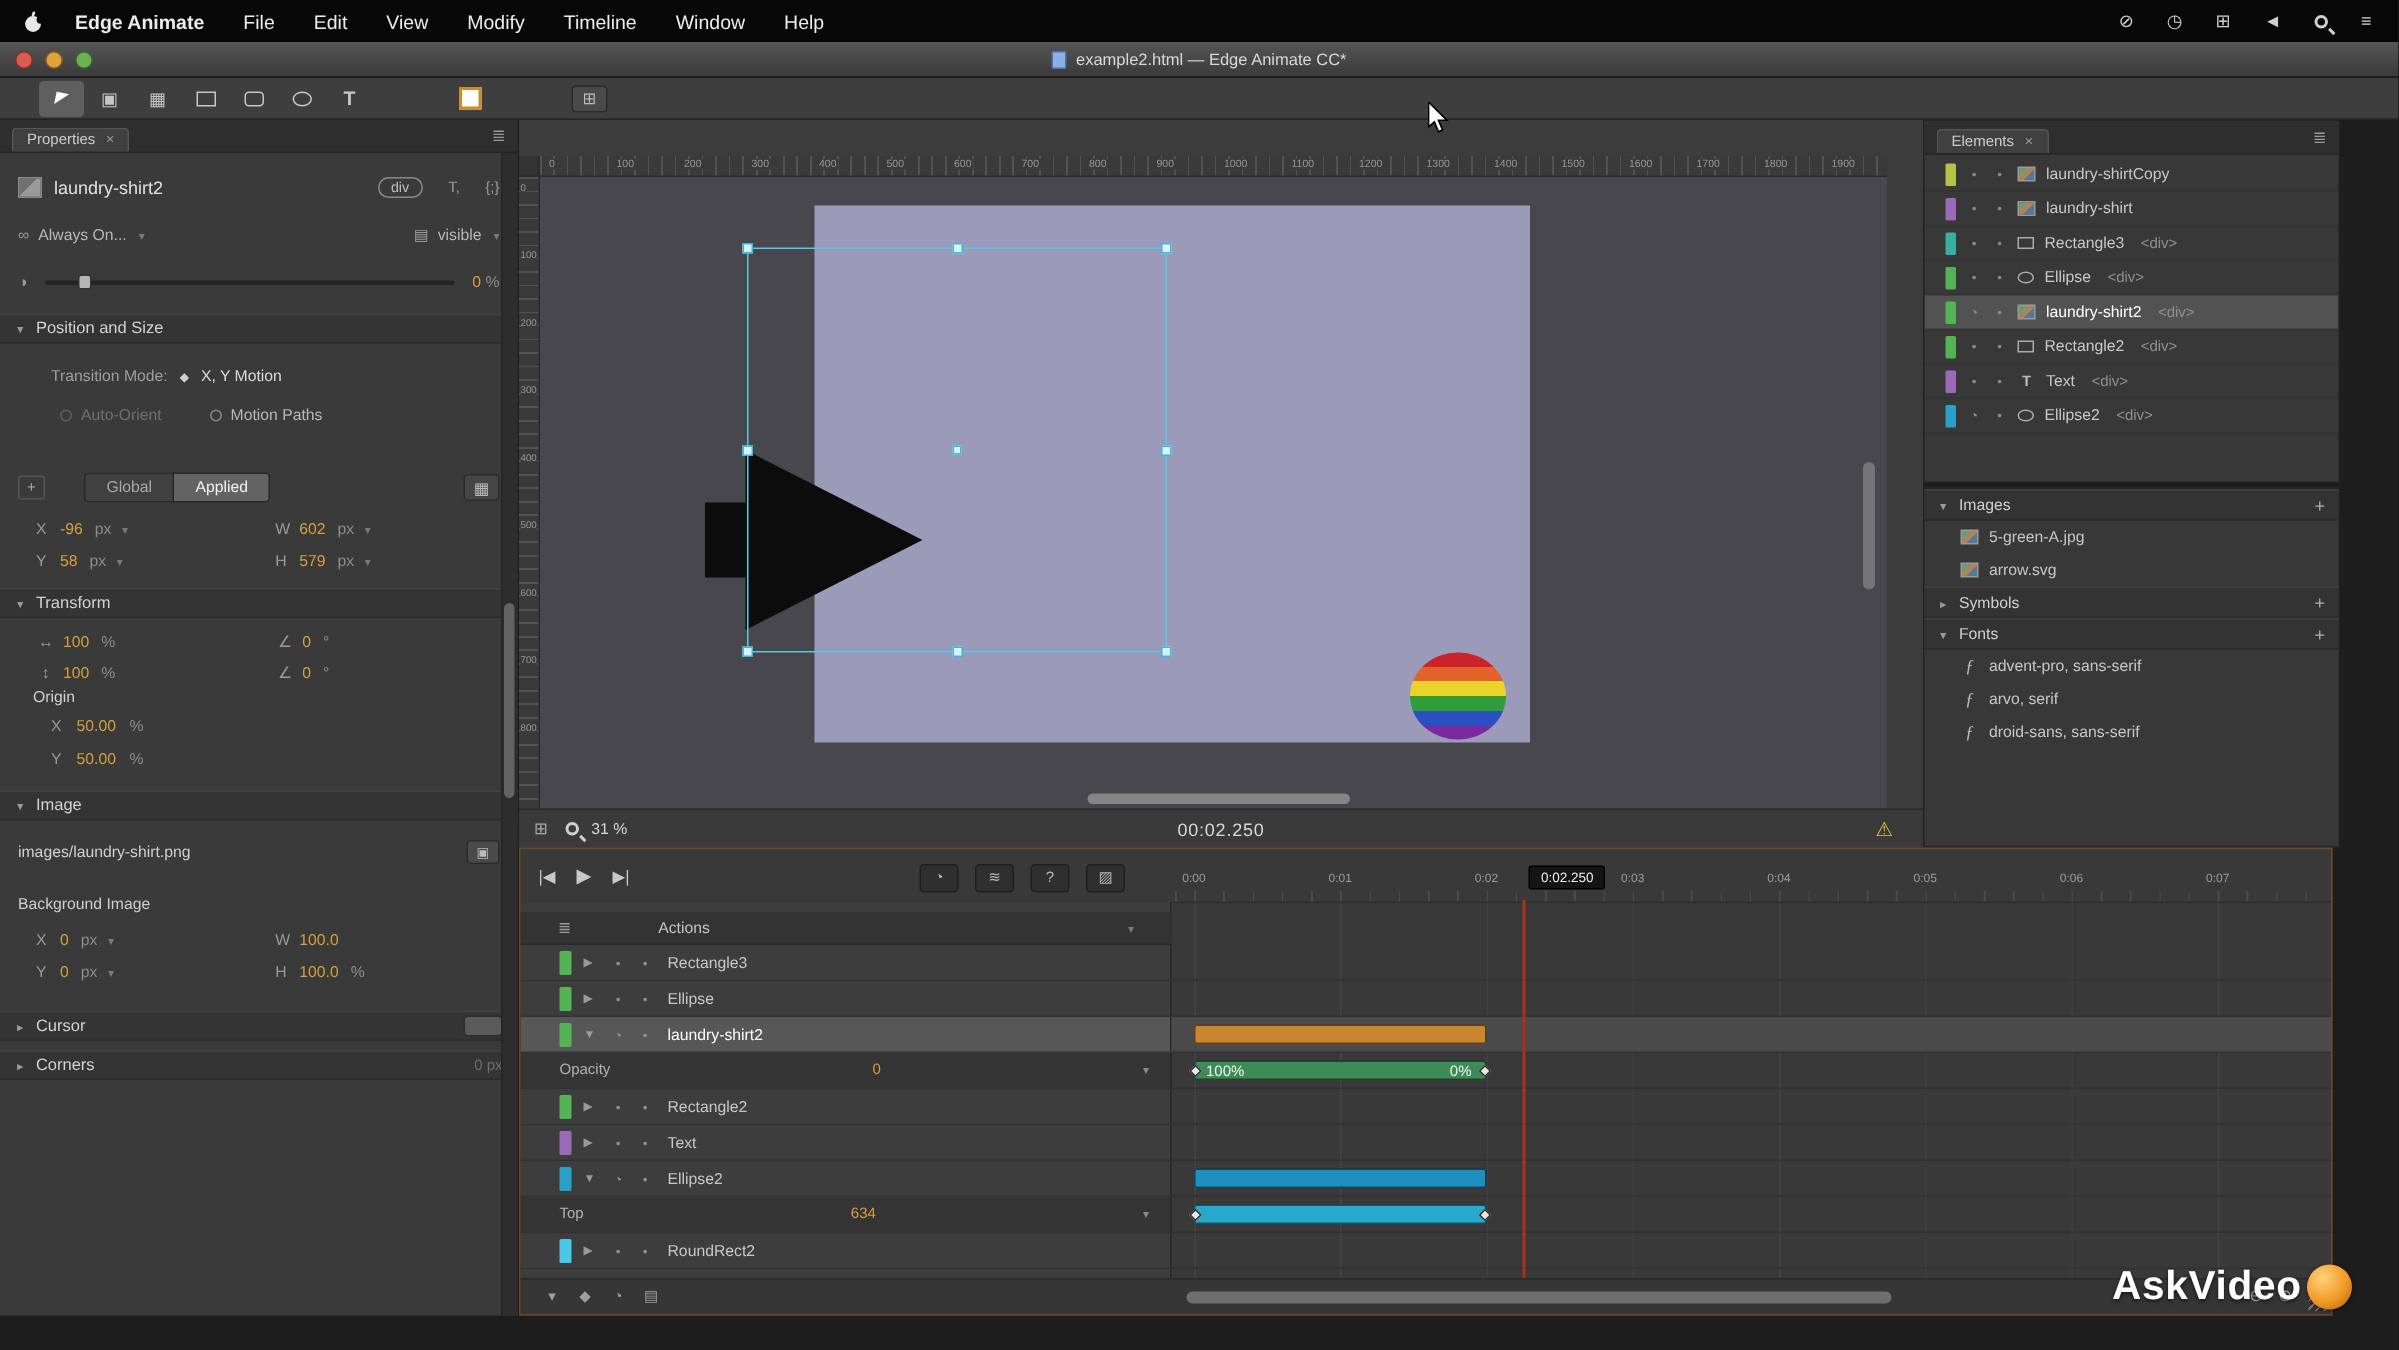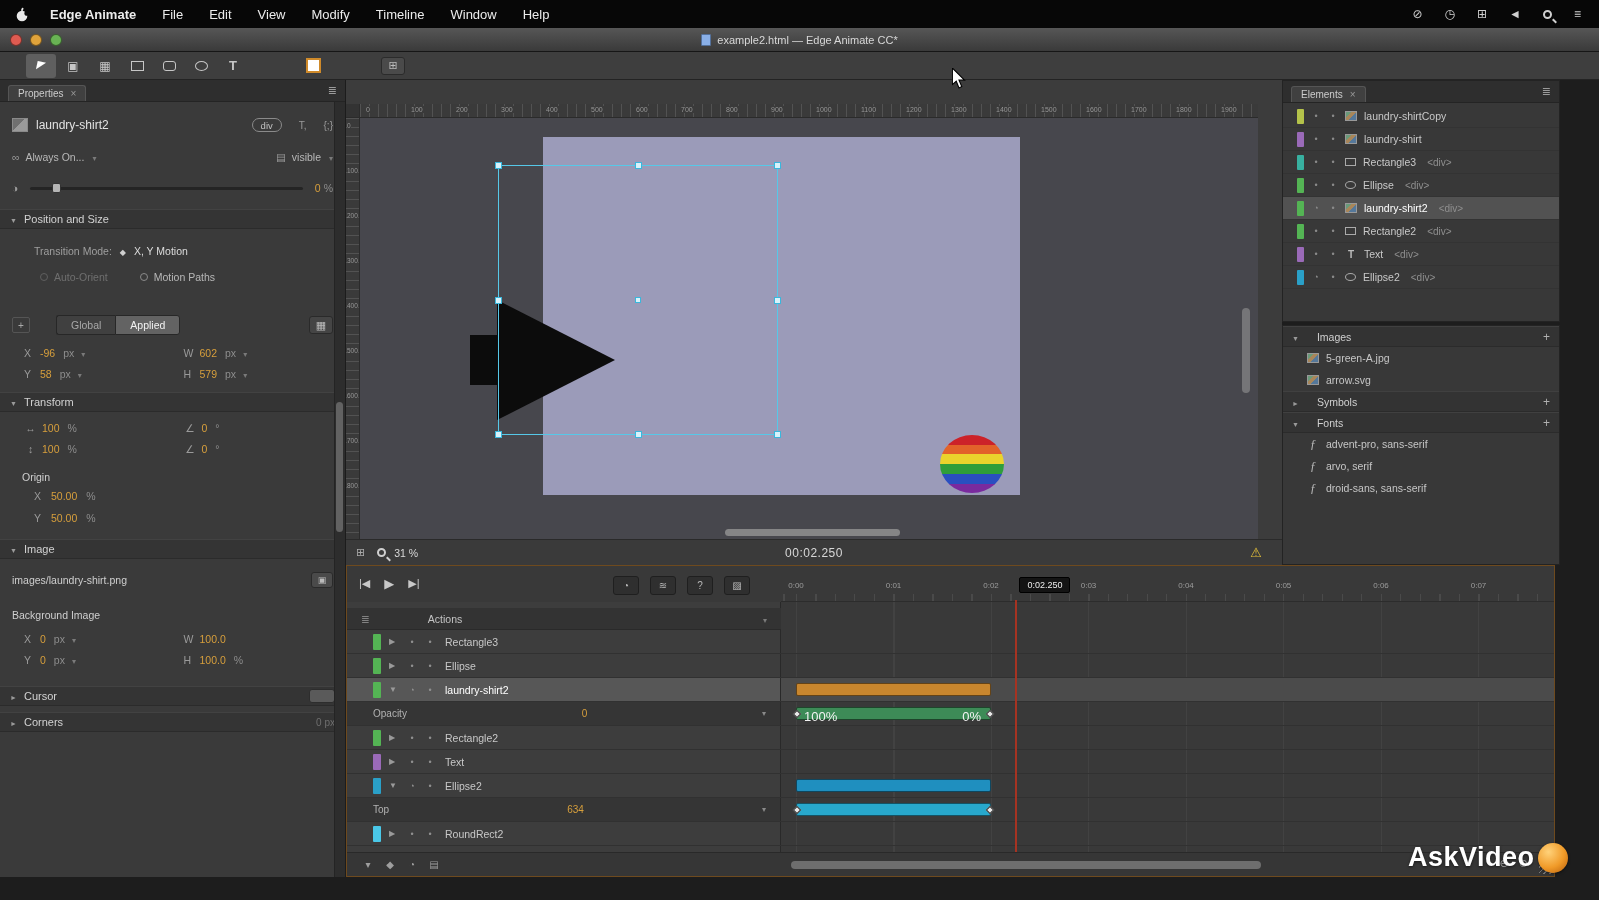--- a/index.html
+++ b/index.html
@@ -81,21 +81,21 @@
   .sbtn{padding:3px 14px;font-size:10.5px;border:1px solid #272727;background:#404040;color:#a8a8a8}
   .sbtn:first-child{border-radius:3px 0 0 3px;border-right:none}
   .sbtn:last-child{border-radius:0 3px 3px 0}
   .sbtn.active{background:#636363;color:#f2f2f2}
   .grid-btn{margin-left:auto;width:24px;height:18px;background:#454545;border:1px solid #2a2a2a;border-radius:3px;color:#bbb;display:flex;align-items:center;justify-content:center}
   .grid-btn::before{content:"▦";font-size:11px}
   .coords{display:grid;grid-template-columns:1fr 1fr;gap:9px 18px;padding:10px 20px 2px 24px;font-size:10.5px;color:#b8b8b8}
   .coord{display:flex;align-items:center;gap:5px}
   .coord .lbl{color:#9a9a9a;width:11px}
   .ticon{color:#9a9a9a;width:13px;text-align:center}
-  .origin-lbl{margin-top:12px;height:16px;padding-left:22px;color:#cfcfcf}
+  .origin-lbl{margin-top:0;height:16px;padding-left:22px;color:#cfcfcf}
   .origin-row{height:22px;padding-left:34px;gap:6px}
   .src-row{margin-top:10px;height:22px;color:#cfcfcf}
   .swap-btn{margin-left:auto;width:22px;height:16px;background:#4a4a4a;border:1px solid #2a2a2a;border-radius:3px;color:#bbb;display:flex;align-items:center;justify-content:center;font-size:9px}
   .swap-btn::before{content:"▣"}
   .bglbl{margin-top:16px;height:16px;color:#cfcfcf}
   .sect.tail{justify-content:flex-start}
   .sect .rightside{margin-left:auto;font-size:10px}
   .cursor-btn{margin-left:auto;width:26px;height:14px;background:#5a5a5a;border:1px solid #2d2d2d;border-radius:3px}
   .props-scrolltrack{position:absolute;right:0;top:22px;bottom:0;width:11px;background:#2d2d2d;border-left:1px solid #242424}
   .props-scrollthumb{position:absolute;right:2px;top:300px;width:7px;height:130px;background:#626262;border-radius:4px}
@@ -130,58 +130,58 @@
   .el-chip{width:7px;height:15px;border-radius:1px;flex:none}
   .el-dot{color:#8a8a8a;font-size:9px;width:10px;text-align:center;flex:none}
   .el-tag{color:#8f8f8f;margin-left:4px;font-size:10px}
   .geo-rect{width:11px;height:8px;border:1px solid #aaa;display:inline-block;flex:none}
   .geo-ellipse{width:11px;height:8px;border:1px solid #aaa;border-radius:50%;display:inline-block;flex:none}
   .geo-image{width:12px;height:10px;border:1px solid #999;background:linear-gradient(135deg,#6a9a7a 30%,#a8865a 30% 60%,#55789a 60%);display:inline-block;flex:none}
   .el-ticon{font-size:10px;color:#bbb;width:12px;text-align:center;font-weight:bold;flex:none}
 
   
   .library-panel{position:absolute;left:1282px;top:325px;width:278px;height:240px;background:#383838;border:1px solid #232323;overflow:hidden}
-  .lib-section{height:21px;background:#333;border-top:1px solid #404040;border-bottom:1px solid #2b2b2b;display:flex;align-items:center;gap:18px;padding:0 9px;color:#d0d0d0;font-size:10.5px}
+  .lib-section{height:21px;background:#333;border-top:1px solid #404040;border-bottom:1px solid #2b2b2b;display:flex;align-items:center;gap:7px;padding:0 9px;color:#d0d0d0;font-size:10.5px}
   .lib-plus{margin-left:auto;color:#b0b0b0;font-size:12px}
   .lib-item{height:22px;display:flex;align-items:center;padding-left:24px;gap:7px;font-size:10.5px;color:#c6c6c6}
   .lib-item.selected{background:#4e4e4e;color:#fff}
   .f-icon{font-family:"Liberation Serif",serif;font-style:italic;color:#bbb;font-size:12px;width:12px;text-align:center}
 
   
   .timeline{position:absolute;left:346px;top:565px;width:1209px;height:312px;background:#393939;border:1px solid #6e4a1e;overflow:hidden}
   .tl-transport{position:absolute;left:12px;top:10px;display:flex;gap:14px;color:#c8c8c8;font-size:11px}
   .tl-pbtn{display:flex;align-items:center;justify-content:center}
   .i-tostart::before{content:"|◀"} .i-play::before{content:"▶";font-size:13px} .i-toend::before{content:"▶|"}
   .tl-modes{position:absolute;left:266px;top:10px;display:flex;gap:11px}
   .tl-mode{width:26px;height:19px;background:#2f2f2f;border:1px solid #1f1f1f;border-radius:3px;color:#b8b8b8;display:flex;align-items:center;justify-content:center;font-size:10px}
   .i-stopwatch::before{content:"◔"} .i-transition::before{content:"≋"} .i-question::before{content:"?"} .i-easing::before{content:"▨"}
   .tl-rulerbar{position:absolute;left:434px;right:0;top:8px;height:28px;border-bottom:1px solid #2c2c2c}
   .tl-rlabel{position:absolute;top:7px;font-size:8px;color:#9c9c9c;transform:translateX(-50%)}
   .tl-ticks{position:absolute;left:0;right:0;bottom:0;height:7px;background:repeating-linear-gradient(90deg,#565656 0 1px,transparent 1px 19.5px);background-position:15px 0;opacity:.6}
   .tl-leftbg{position:absolute;left:0;top:36px;width:434px;bottom:24px;background:#3d3d3d;border-right:1px solid #292929}
-  .tl-actions{position:absolute;left:0;top:42px;width:434px;height:22px;background:#333;border-bottom:1px solid #2a2a2a;display:flex;align-items:center;padding:0 14px;color:#b8b8b8;font-size:10.5px}
+  .tl-actions{position:absolute;left:0;top:42px;width:434px;height:22px;background:#333;border-bottom:1px solid #2a2a2a;display:flex;align-items:center;padding:0 25px;color:#b8b8b8;font-size:10.5px}
   .i-list::before{content:"≣";color:#9a9a9a}
   .tl-actions .lbl{margin-left:58px;color:#c4c4c4}
   .tl-actions .caret{margin-left:auto}
   .tl-rows{position:absolute;left:0;right:0;top:64px;bottom:24px}
   .tl-grid{position:absolute;left:434px;right:0;top:36px;bottom:24px;background:repeating-linear-gradient(90deg,#424242 0 1px,transparent 1px 97.5px);background-position:15px 0}
   .tl-row{height:24px;display:flex;border-bottom:1px solid #313131;position:relative}
   .tl-left{width:434px;display:flex;align-items:center;padding-left:26px;gap:8px;font-size:10.5px;color:#c8c8c8;border-right:1px solid #292929;background:#3d3d3d}
   .tl-row.sub .tl-left{background:#353535;justify-content:space-between;padding-right:14px;color:#b2b2b2;font-size:10px}
   .tl-row.selected .tl-left{background:#575757;color:#fff}
   .tl-row.selected .tl-track{background:#4b4b4b}
   .tl-track{flex:1;position:relative;z-index:1}
   .tl-strip{width:8px;height:16px;border-radius:1px;flex:none}
   .tl-caret{color:#9a9a9a;font-size:8px;width:10px;flex:none}
   .tl-dot{color:#8f8f8f;font-size:9px;width:10px;text-align:center;flex:none}
   .tl-label{margin-left:2px}
   .tl-subval{margin:0 6px;color:#d79f3c}
   .tl-subcaret{color:#8a8a8a;font-size:8px}
   .tl-bar{position:absolute;top:5px;height:13px;border:1px solid rgba(0,0,0,.5);border-radius:2px;z-index:2}
-  .bar-lbl{position:absolute;top:1px;font-size:13px;color:#f2f2f2}
+  .bar-lbl{position:absolute;top:1px;font-size:10px;color:#f2f2f2}
   .bar-lbl.l{left:7px}.bar-lbl.r{right:9px}
   .kf{position:absolute;top:3px;width:6px;height:6px;background:#e8e8e8;border:1px solid #2a2a2a;transform:rotate(45deg)}
   .kf.l{left:-3px}.kf.r{right:-3px}
   .tl-playhead{position:absolute;top:34px;bottom:24px;width:2px;background:#a63322;z-index:6}
   .tl-ph-badge{position:absolute;top:11px;height:16px;background:#141414;border:1px solid #000;color:#ececec;font-size:9px;padding:2px 7px;z-index:7;border-radius:2px}
   .tl-bottombar{position:absolute;left:0;right:0;bottom:0;height:24px;background:#363636;border-top:1px solid #292929;display:flex;align-items:center;padding:0 10px;color:#9e9e9e;z-index:5}
   .tl-bicon{width:22px;text-align:center;font-size:10px}
   .tl-hthumb{position:absolute;left:444px;top:8px;width:470px;height:8px;background:#6e6e6e;border-radius:4px}
   .tl-zoomicons{position:absolute;right:26px;top:4px;display:flex;gap:10px;font-size:11px;color:#aaa}
   .grip{position:absolute;right:2px;bottom:2px;width:13px;height:13px;background:repeating-linear-gradient(135deg,#7a7a7a 0 1px,transparent 1px 4px)}

